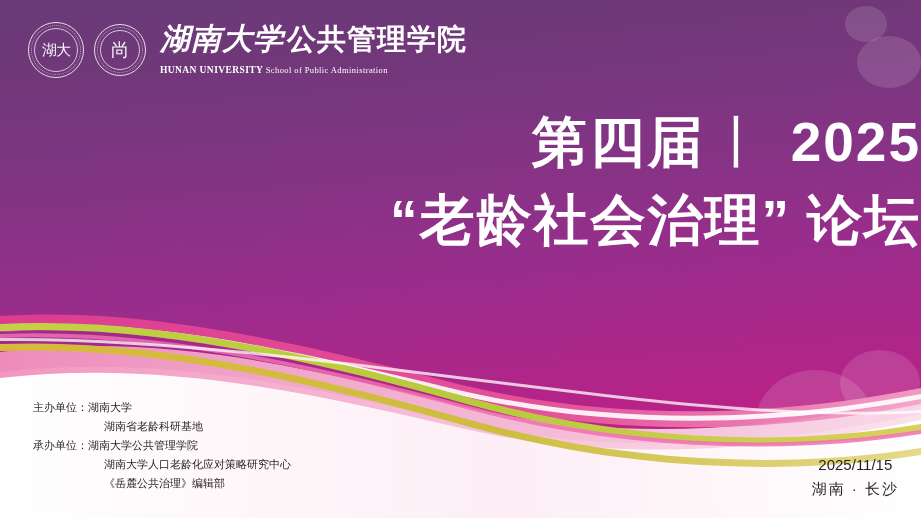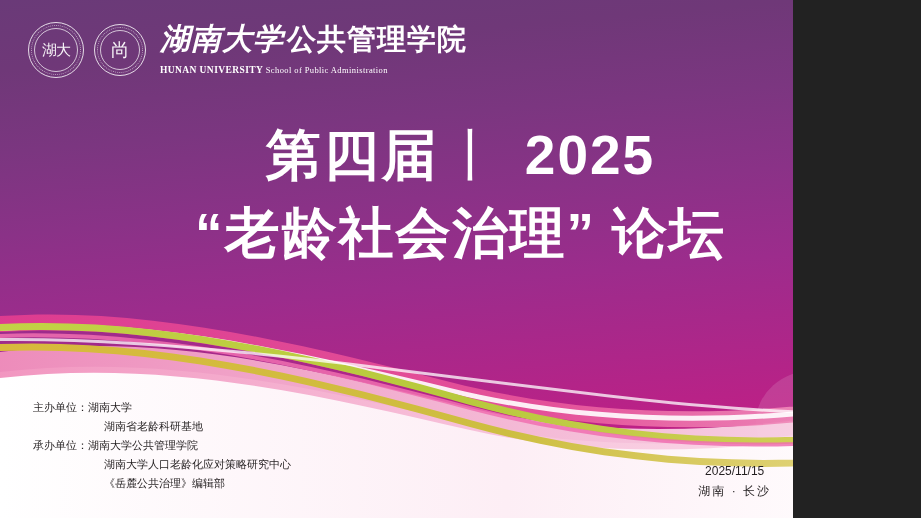--- a/index.html
+++ b/index.html
@@ -2,21 +2,21 @@
 <html><head>
 <meta charset="utf-8">
 <style>
   html, body {
     margin: 0;
     padding: 0;
     background: #222;
   }
   #slide {
     position: relative;
-    width: 793px;
+    width: 921px;
     height: 518px;
     overflow: hidden;
     font-family: "Liberation Sans", "DejaVu Sans", sans-serif;
     background: linear-gradient(175deg,
         #6a3a78 0%,
         #6f3878 12%,
         #7b3680 26%,
         #8a3287 40%,
         #9c2c8c 55%,
         #ae2689 70%,
@@ -119,23 +119,23 @@
     font-family: "Liberation Serif", "DejaVu Serif", serif;
     font-weight: bold;
     white-space: nowrap;
   }
   .logo-en .small-en { font-size: 8.5px; font-weight: normal; }
 
   
   .title-block {
     position: absolute;
     left: 0;
-    top: 125px;
+    top: 112px;
     width: 921px;
-    text-align: center;
+    text-align: right;
   }
   .title-line1 {
     color: #ffffff;
     font-size: 55px;
     line-height: 1.12;
     font-weight: bold;
     letter-spacing: 3px;
     white-space: nowrap;
   }
   .title-line1 .bar {
@@ -170,21 +170,21 @@
   }
   .org-line.indent { padding-left: 71px; }
 
   
   .meta-block {
     position: absolute;
     right: 22px;
     bottom: 16px;
     text-align: center;
     color: #231f20;
-    font-size: 12px;
+    font-size: 15px;
     line-height: 1.65;
     white-space: nowrap;
   }
   .meta-place { letter-spacing: 2px; }
 </style>
 </head>
 <body>
 
 <div id="slide">
 

